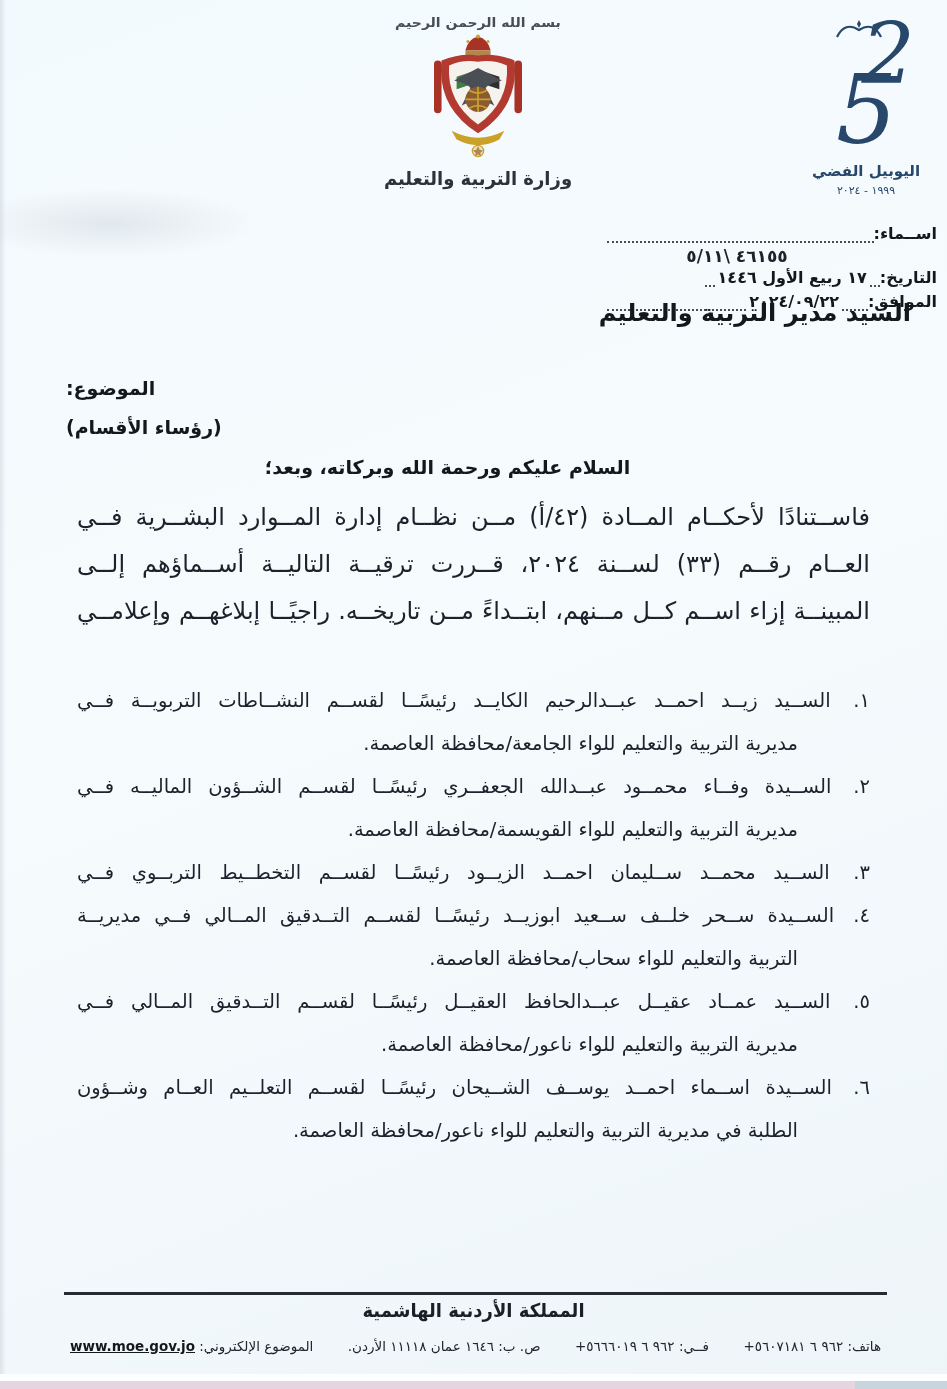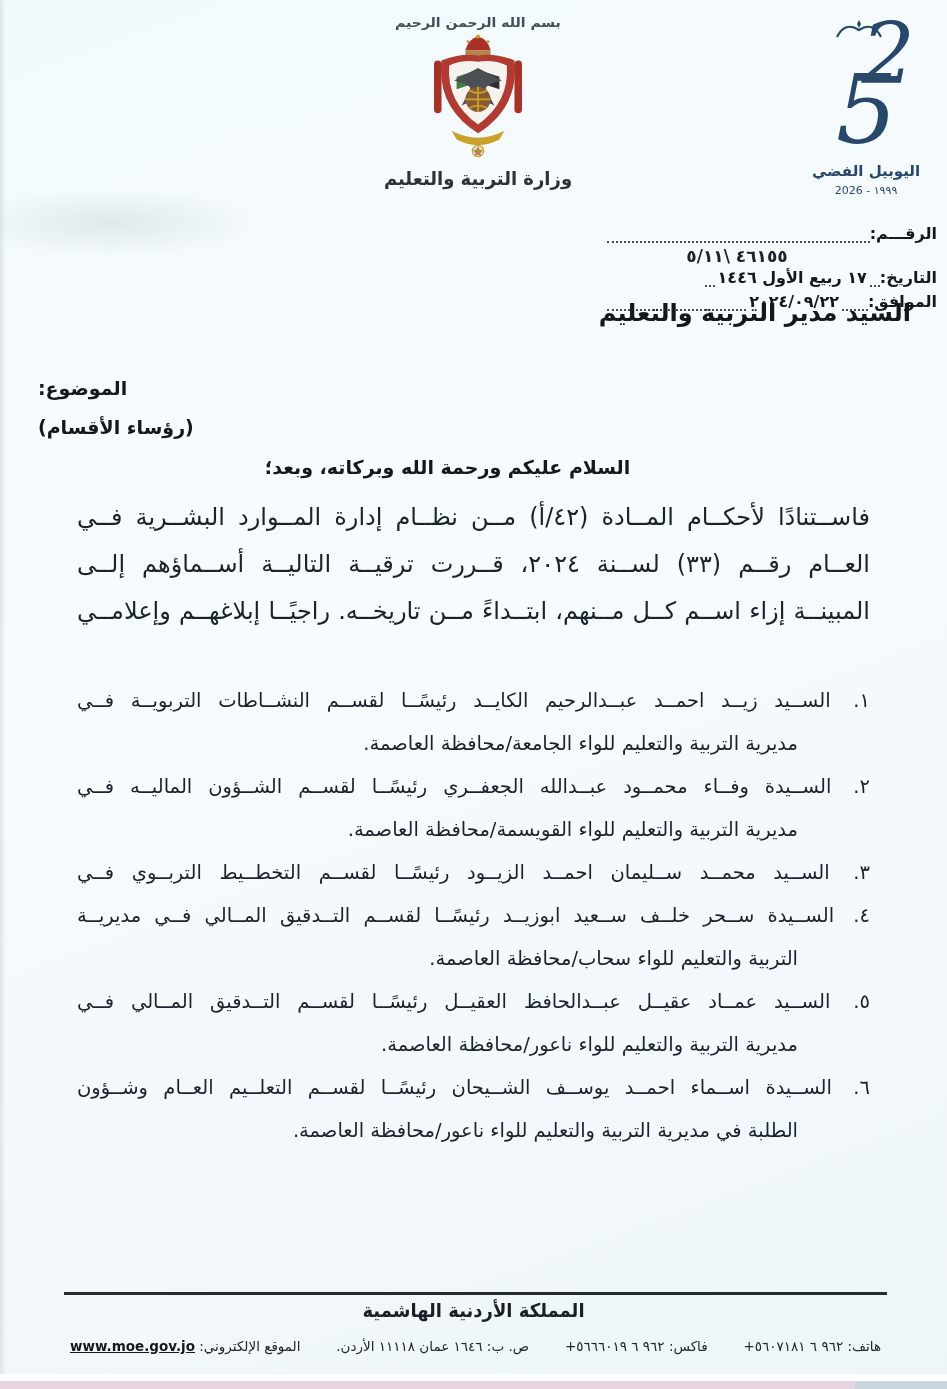--- a/index.html
+++ b/index.html
@@ -37,21 +37,21 @@
   .ref-label{font-weight:bold;white-space:nowrap;color:#14181d;}
   .dots{border-bottom:2px dotted #474d53;height:14px;}
   .dots.fill{flex:1;margin-left:2px;}
   .dots.w8{width:10px;} .dots.w20{width:26px;}
   .ref-value{font-weight:bold;white-space:nowrap;padding:0 3px;color:#14181d;}
   .ref-number-row{margin:-2px 120px 2px 0;width:160px;text-align:center;font-weight:bold;font-size:17px;}
 
   .addressee{position:absolute;top:299px;left:0;right:36px;
     font-weight:bold;font-size:24px;color:#14181d;}
 
-  .subject{position:absolute;top:369px;left:0;right:0;text-align:left;padding-left:38px;
+  .subject{position:absolute;top:369px;left:0;right:0;text-align:left;padding-left:66px;
     font-weight:bold;font-size:19px;line-height:39px;color:#14181d;}
 
   .salutation{position:absolute;top:456px;left:0;right:52px;text-align:center;
     font-weight:bold;font-size:19px;color:#14181d;}
 
   .body-para{position:absolute;top:494px;right:77px;left:77px;font-size:24px;}
   .body-line{line-height:47px;height:47px;text-align:justify;text-align-last:justify;overflow:hidden;}
   .body-line.last{text-align:right;text-align-last:right;padding-right:88px;}
 
   .promotions{position:absolute;top:679px;right:77px;left:77px;font-size:19.5px;}
@@ -103,26 +103,26 @@
   <div class="jubilee">
     <div class="jubilee-numerals">
       <svg class="jub-crown" width="52" height="20" viewBox="0 0 52 20">
         <path d="M4,19 Q12,3 26,12 Q40,3 48,19" stroke="#27476b" stroke-width="2.2" fill="none"></path>
         <path d="M26,2 L28,6 L26,10 L24,6 Z" fill="#27476b"></path>
       </svg>
       <span class="jub-two">2</span>
       <span class="jub-five">5</span>
     </div>
     <div class="jubilee-title">اليوبيل الفضي</div>
-    <div class="jubilee-years">١٩٩٩ - 2026</div>
+    <div class="jubilee-years">١٩٩٩ - ٢٠٢٤</div>
   </div>
 
   <div class="ref">
     <div class="ref-row">
-      <span class="ref-label">الرقـــم:</span>
+      <span class="ref-label">اســماء:</span>
       <span class="dots fill"></span>
     </div>
     <div class="ref-number-row">
       <span dir="ltr">٤٦١٥٥ \٥/١١</span>
     </div>
     <div class="ref-row">
       <span class="ref-label">التاريخ:</span>
       <span class="dots w8"></span>
       <span class="ref-value">١٧ ربيع الأول ١٤٤٦</span>
       <span class="dots w8"></span>
@@ -165,26 +165,26 @@
     </div>
 
   <div class="footer-rule"></div>
   <div class="kingdom">المملكة الأردنية الهاشمية</div>
   <div class="contact">
     <span class="grp">
       <span>هاتف:</span>
       <span dir="ltr">+٩٦٢ ٦ ٥٦٠٧١٨١</span>
     </span>
     <span class="grp">
-      <span>فاكس:</span>
+      <span>فــي:</span>
       <span dir="ltr">+٩٦٢ ٦ ٥٦٦٦٠١٩</span>
     </span>
     <span class="grp">ص. ب: ١٦٤٦ عمان ١١١١٨ الأردن.</span>
     <span class="grp">
-      <span>الموقع الإلكتروني:</span>
+      <span>الموضوع الإلكتروني:</span>
       <span class="website" dir="ltr">www.moe.gov.jo</span>
     </span>
   </div>
 
   <div class="strip-white"></div>
   <div class="strip-pink"></div>
   <div class="strip-gray"></div>
 
 </div>
 

